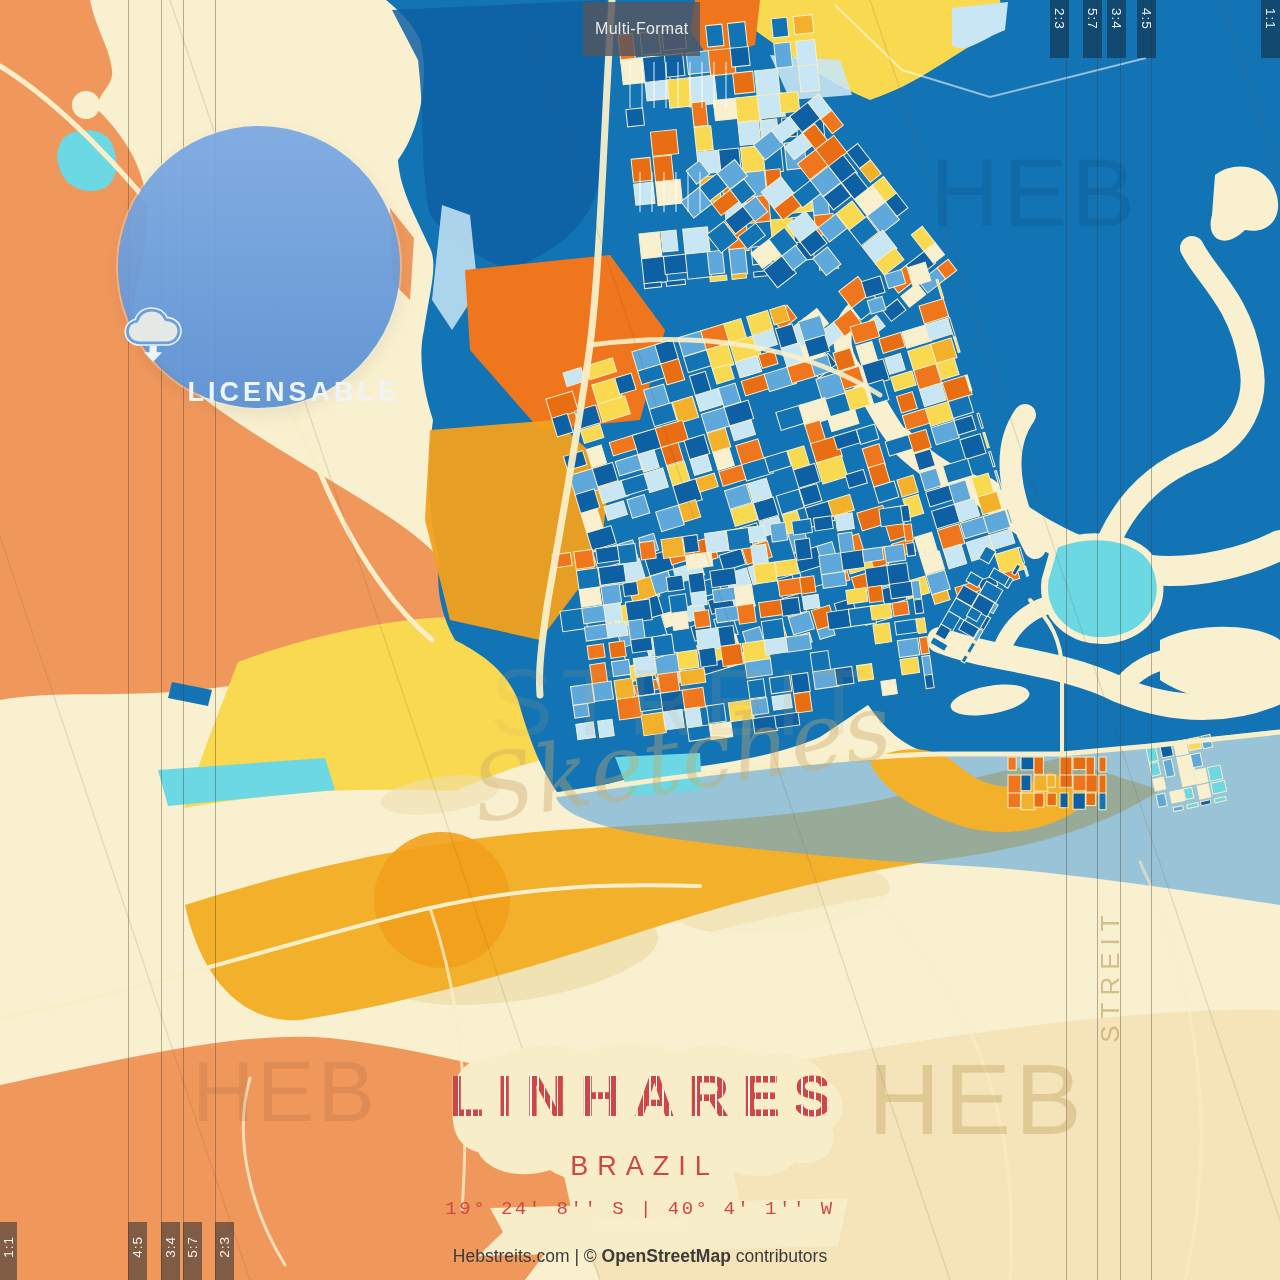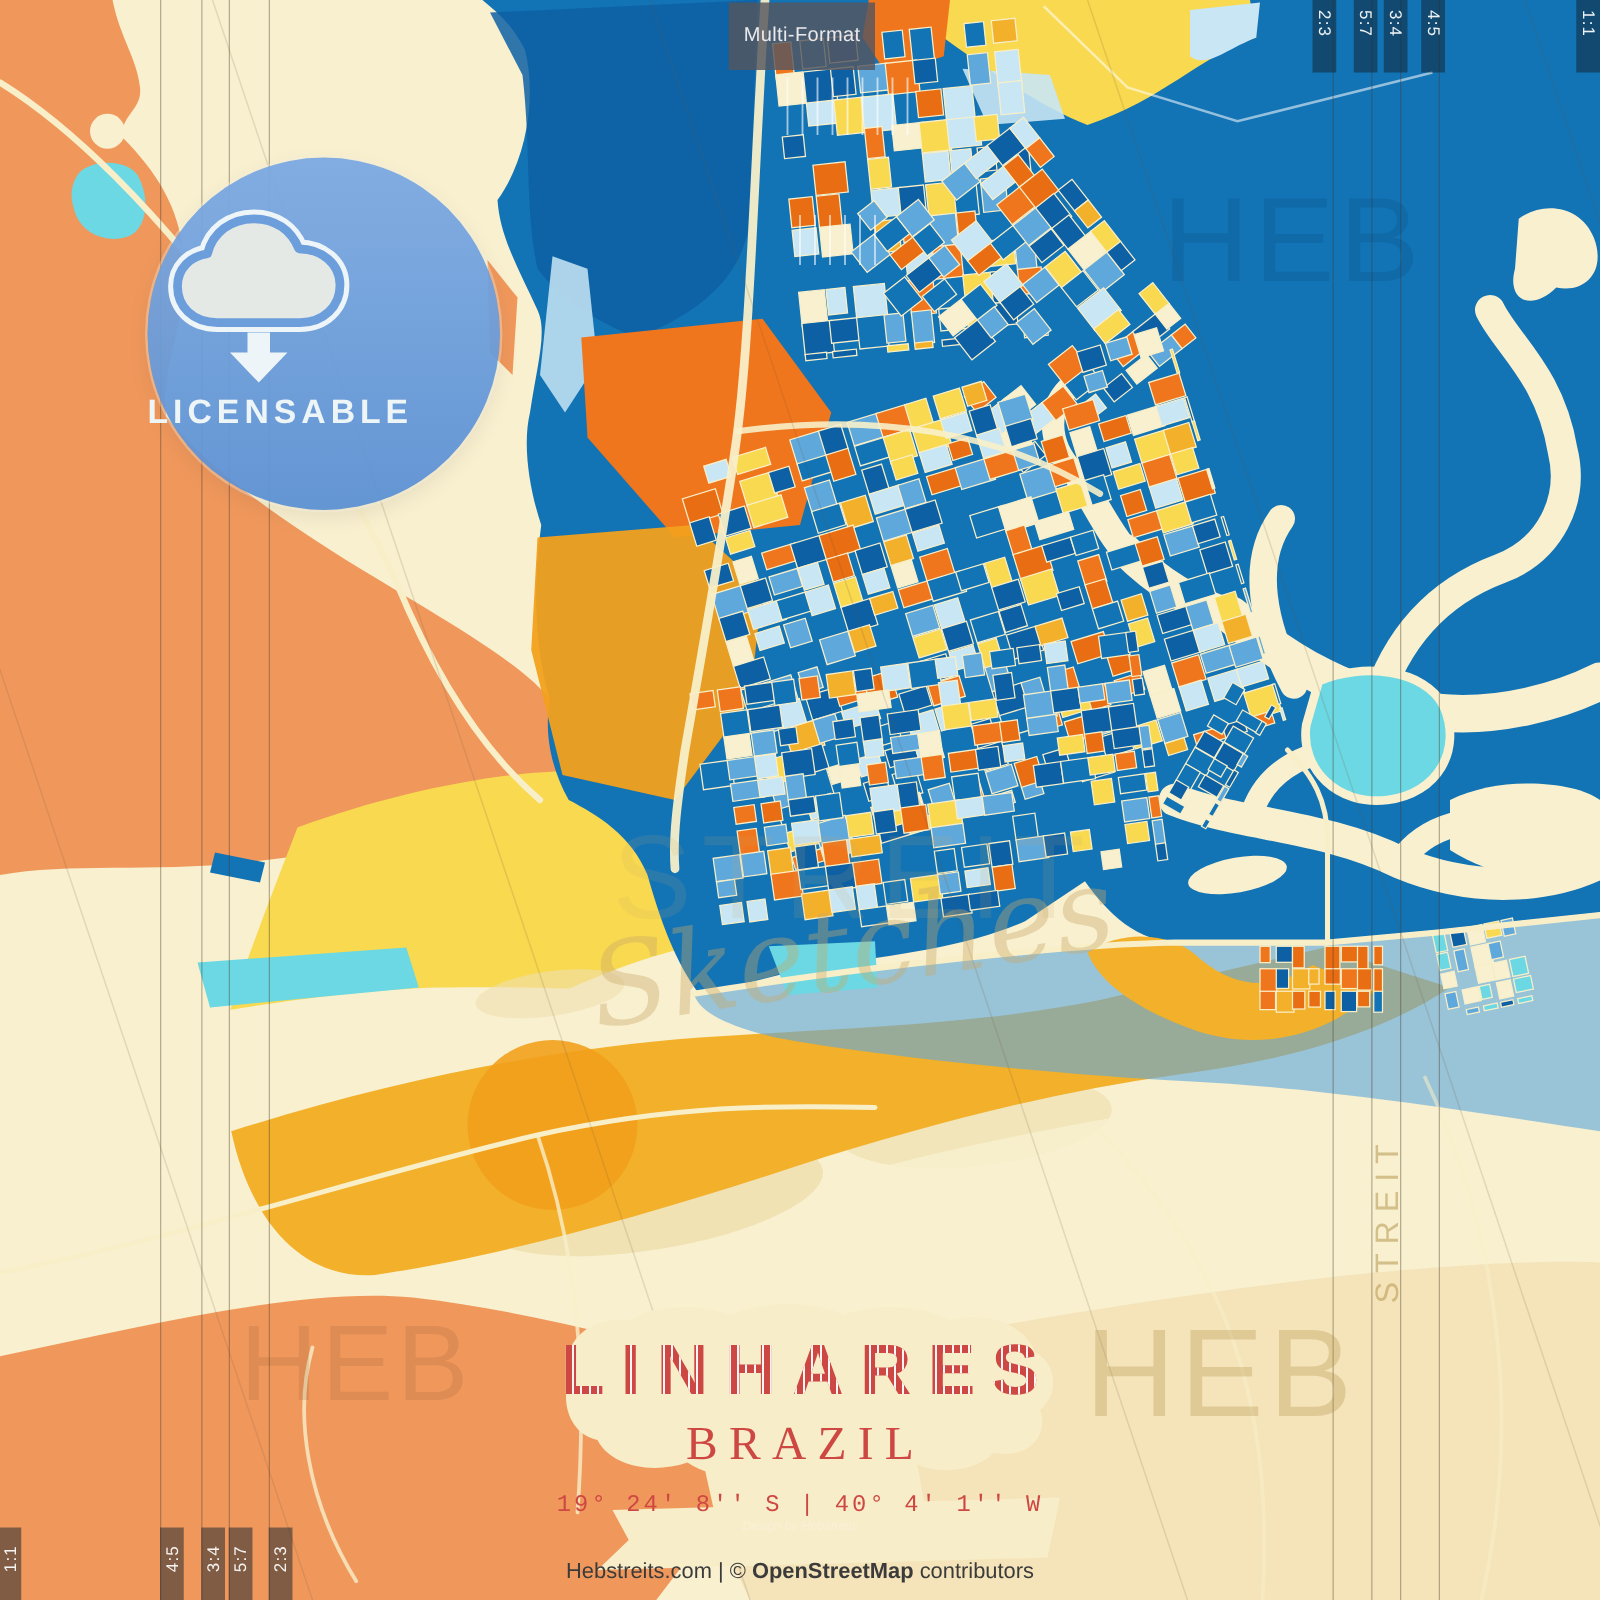--- a/index.html
+++ b/index.html
@@ -24,42 +24,42 @@
   .bar{position:absolute;width:19px;height:58px;background:rgba(18,32,44,.5);
        display:flex;align-items:flex-start;justify-content:center;}
   .bar span{writing-mode:vertical-rl;color:rgba(255,255,255,.93);font-size:13.5px;
             letter-spacing:1px;margin-top:8px;}
   .bar.flip span{transform:rotate(180deg);margin-top:0;margin-bottom:8px;align-self:center;}
   .bar.flip{align-items:flex-end;}
 
   .badge{position:absolute;left:118px;top:126px;width:282px;height:282px;border-radius:50%;
          background:linear-gradient(180deg,rgba(124,169,226,.95) 0%,rgba(108,158,220,.94) 46%,rgba(91,144,212,.94) 100%);
          box-shadow:0 0 0 2px rgba(245,240,225,.35), 0 6px 18px rgba(0,0,0,.08);
-         display:flex;flex-direction:column;align-items:flex-start;}
+         display:flex;flex-direction:row;align-items:flex-end;}
   .badge .cloud{margin-top:32px;}
   .badge .label{color:#EDF5F7;font-weight:bold;font-size:27px;letter-spacing:4px;margin-top:6px;}
 
   .wm{position:absolute;font-weight:normal;pointer-events:none;}
   .wm-heb-tr{left:930px;top:138px;font-size:96px;color:#0A3D66;opacity:.16;letter-spacing:4px;}
   .wm-heb-br{left:868px;top:1042px;font-size:100px;color:#B08F45;opacity:.30;letter-spacing:4px;}
   .wm-heb-bl{left:192px;top:1042px;font-size:86px;color:#7A4A22;opacity:.15;letter-spacing:3px;}
   .wm-streit-v{left:1010px;top:960px;width:200px;text-align:center;font-size:26px;color:#B08F45;
                opacity:.5;letter-spacing:7px;transform:rotate(-90deg);font-weight:normal;}
   .wm-streit-c{left:490px;top:648px;font-size:95px;color:#C9A96A;opacity:.13;letter-spacing:8px;}
   .wm-script{left:470px;top:705px;font-family:"DejaVu Serif",serif;font-style:italic;font-weight:normal;
              font-size:92px;color:#C9A96A;opacity:.38;transform:rotate(-9deg);}
 
   .titleblock{position:absolute;left:400px;top:1040px;width:480px;text-align:center;color:var(--titleRed);}
   .titleblock .blob{position:absolute;left:0;top:0;}
   .city{position:relative;font-size:57px;font-weight:bold;letter-spacing:13px;line-height:1;
         margin-top:28px;text-indent:13px;}
   .city .stripes{position:absolute;inset:0;color:transparent;
         background:repeating-linear-gradient(90deg,rgba(255,255,255,0) 0 5px,rgba(255,255,255,.95) 5px 6.6px);
         -webkit-background-clip:text;background-clip:text;}
-  .country{position:relative;font-size:38px;letter-spacing:9px;margin-top:8px;text-indent:9px;font-family:Liberation Serif, serif;}
+  .country{position:relative;font-size:27px;letter-spacing:9px;margin-top:26px;text-indent:9px;}
   .coords{position:relative;font-size:19px;letter-spacing:2.5px;margin-top:16px;font-family:Liberation Mono, monospace;}
 
   .fineprint{position:absolute;left:0;top:1216px;width:100%;text-align:center;
              font-size:10px;line-height:12px;color:rgba(252,242,230,.55);font-style:italic;}
   .credit{position:absolute;left:0;top:1246px;width:100%;text-align:center;
           font-size:17.5px;color:#3B3B3B;}
   .credit b{font-weight:bold;margin-top:16px;}
 </style>
 </head>
 <body>

